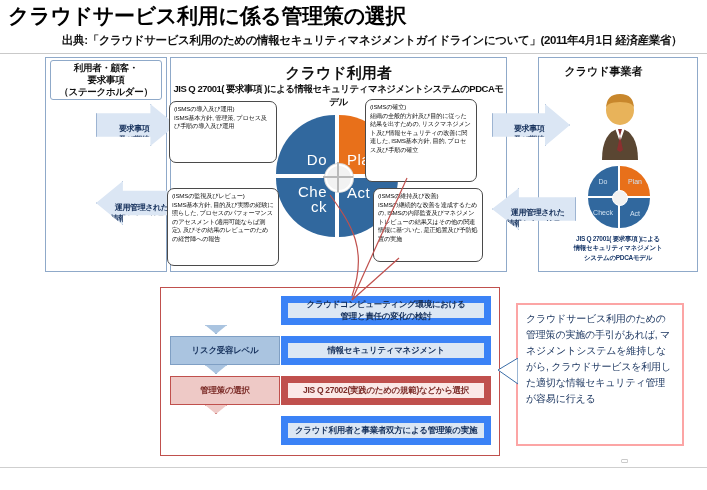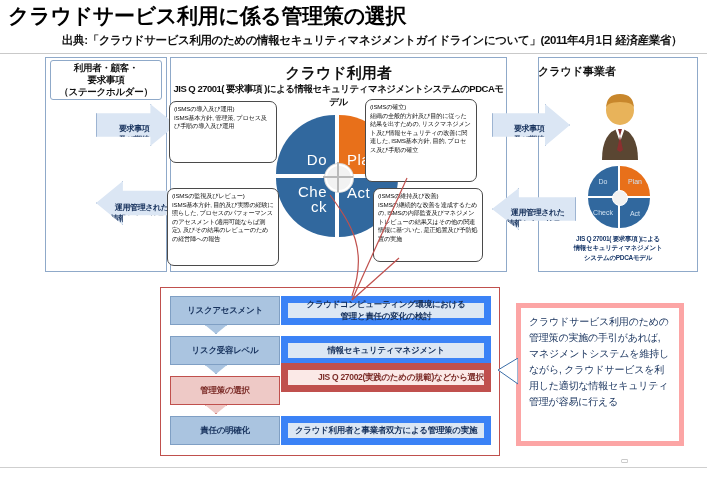--- a/index.html
+++ b/index.html
@@ -119,21 +119,21 @@
     left: 538px;
     top: 57px;
     width: 160px;
     height: 215px;
   }
   #right-title {
     position: absolute;
     left: 538px;
     top: 64px;
     width: 131px;
-    text-align: left;
+    text-align: center;
     font-size: 11px;
     font-weight: bold;
     color: #111;
   }
   #right-caption {
     position: absolute;
     left: 542px;
     top: 234px;
     width: 152px;
     text-align: center;
@@ -346,21 +346,21 @@
   }
   .chevron.hl { background: #eec9c6; }
 
   
   #balloon {
     position: absolute;
     left: 516px;
     top: 303px;
     width: 168px;
     height: 143px;
-    border: 5px solid #fca5a5;
+    border: 2px solid #fca5a5;
     background: #ffffff;
     box-sizing: border-box;
     padding: 6px 8px;
     font-size: 10px;
     line-height: 1.6;
     color: #16315c;
     letter-spacing: -0.2px;
   }
   #balloon-tail {
     position: absolute;
@@ -492,42 +492,40 @@
   </div>
 
   <svg id="red-lines">
     <path d="M407 178 L352 300" stroke="#c0504d" stroke-width="1.2" fill="none"></path>
     <path d="M399 258 L352 300" stroke="#c0504d" stroke-width="1.2" fill="none"></path>
     <path d="M330 195 C352 225 368 250 352 296" stroke="#c0504d" stroke-width="1.2" fill="none"></path>
   </svg>
 
   <div id="table-frame"></div>
 
-  <div class="row-label" style="left:170px; top:296px;">リスクアセスメント</div>
   <div class="chevron" style="top:325px;"></div>
   <div class="row-desc" style="top:296px;">
     <span>
       <span>クラウドコンピューティング環境における</span><br>
       <span>管理と責任の変化の検討</span>
     </span>
   </div>
 
   <div class="row-label" style="left:170px; top:336px;">リスク受容レベル</div>
   <div class="chevron" style="top:365px;"></div>
   <div class="row-desc" style="top:336px;">
     <span>情報セキュリティマネジメント</span>
   </div>
 
   <div class="row-label hl" style="left:170px; top:376px;">管理策の選択</div>
   <div class="chevron hl" style="top:405px; border-color:#c0504d;"></div>
-  <div class="row-desc hl" style="top:363px;justify-content:flex-end;">
+  <div class="row-desc hl" style="top:376px;">
     <span>JIS Q 27002(実践のための規範)などから選択</span>
   </div>
 
-  <div class="row-label" style="left:170px; top:416px;">責任の明確化</div>
   <div class="row-desc" style="top:416px;">
     <span>クラウド利用者と事業者双方による管理策の実施</span>
   </div>
 
   <svg id="balloon-tail" viewBox="0 0 20 28">
     <path d="M20 0 L0 12 L20 26 Z" fill="#ffffff" stroke="#3b6ea8" stroke-width="1"></path>
   </svg>
   <div id="balloon">
     <span>クラウドサービス利用のための管理策の実施の手引があれば, マネジメントシステムを維持しながら, クラウドサービスを利用した適切な情報セキュリティ管理が容易に行える</span>
   </div>

